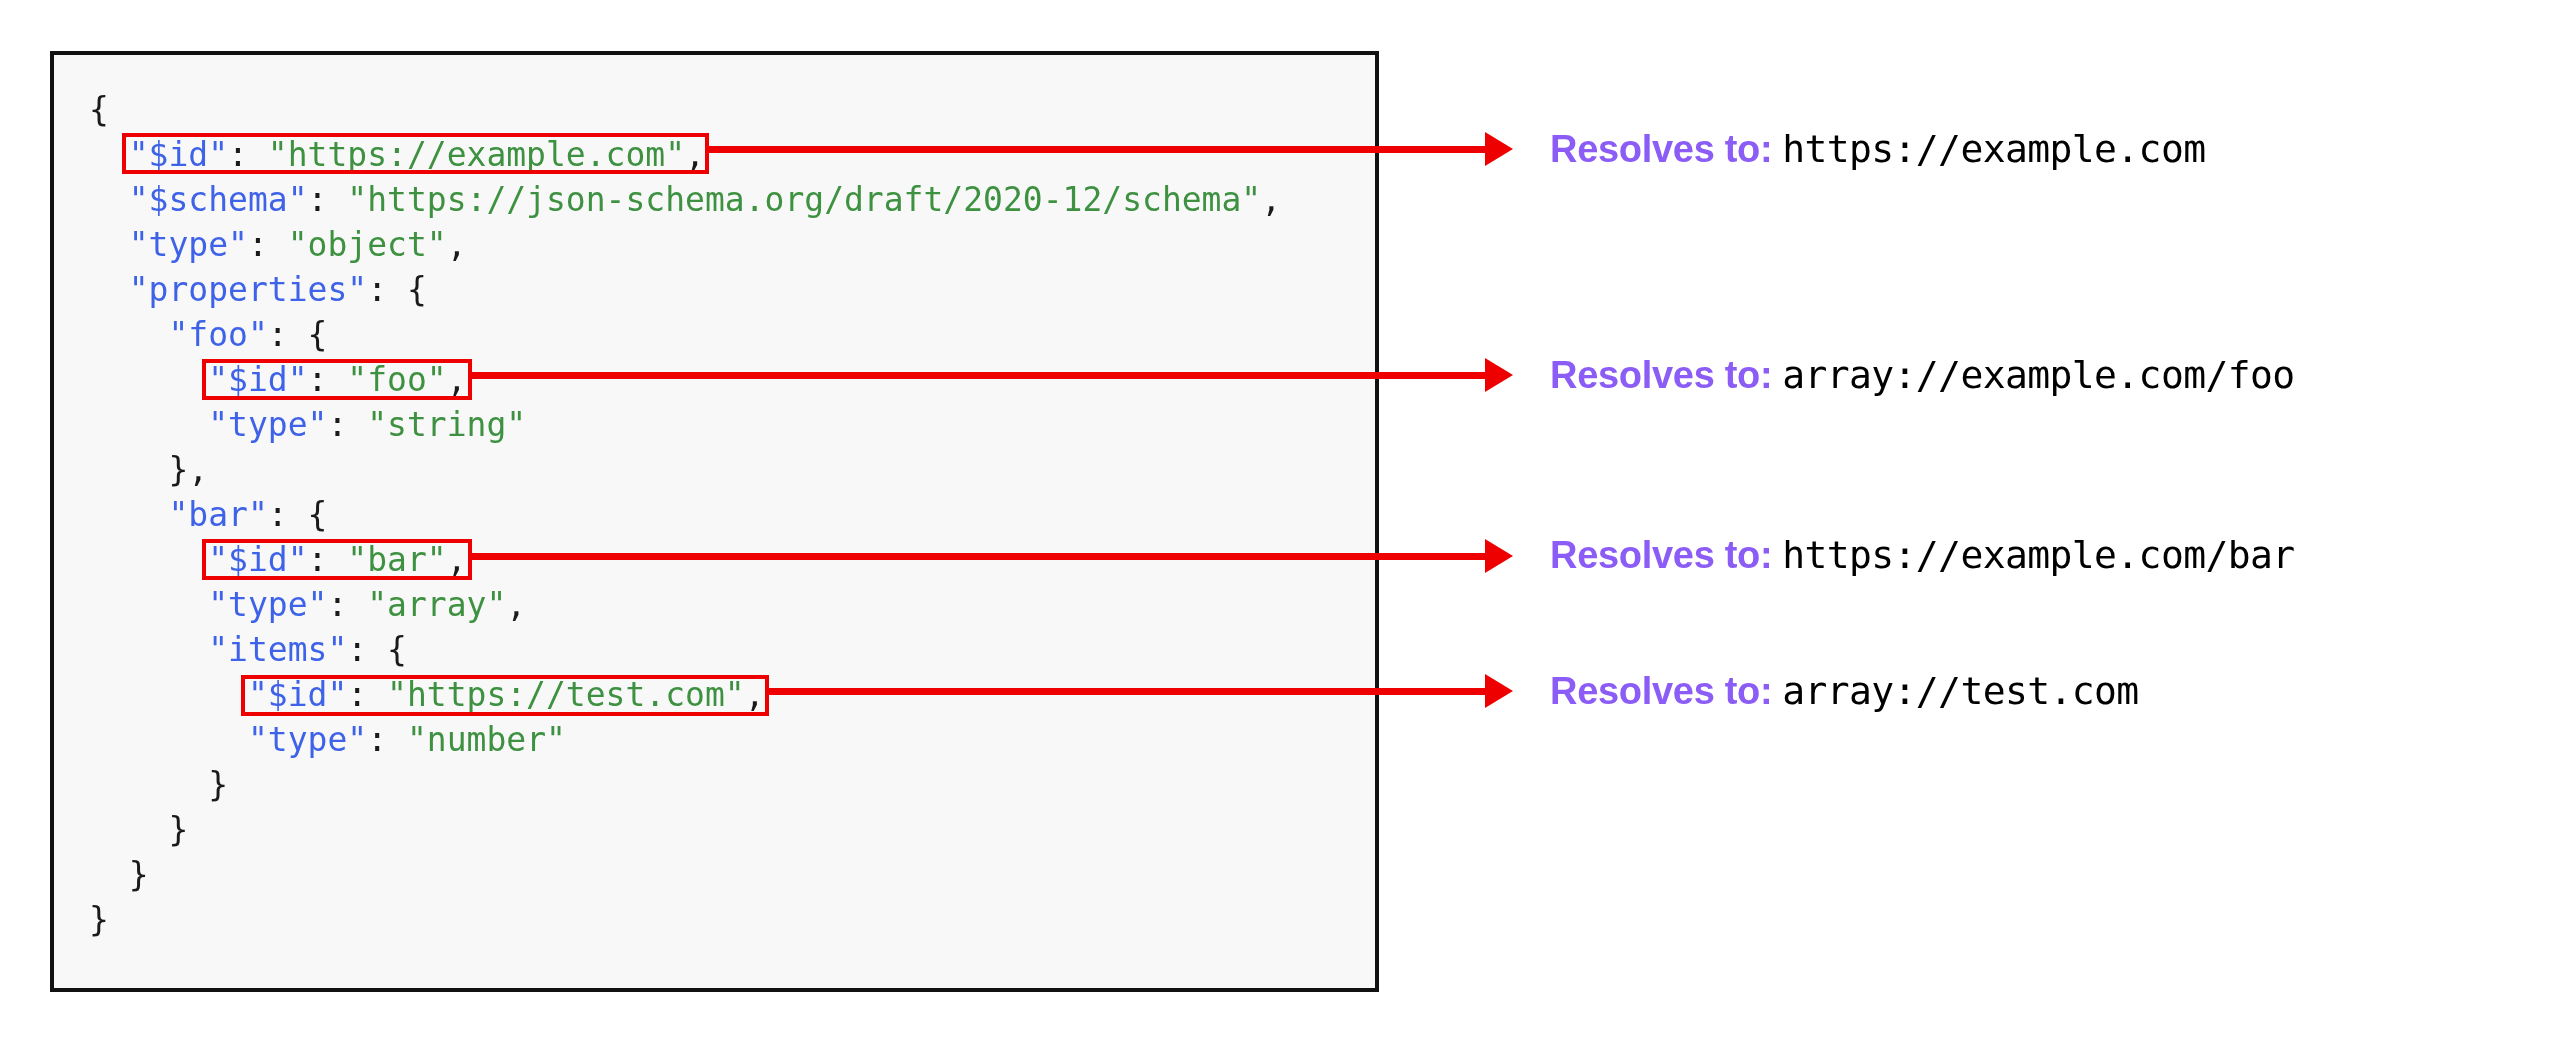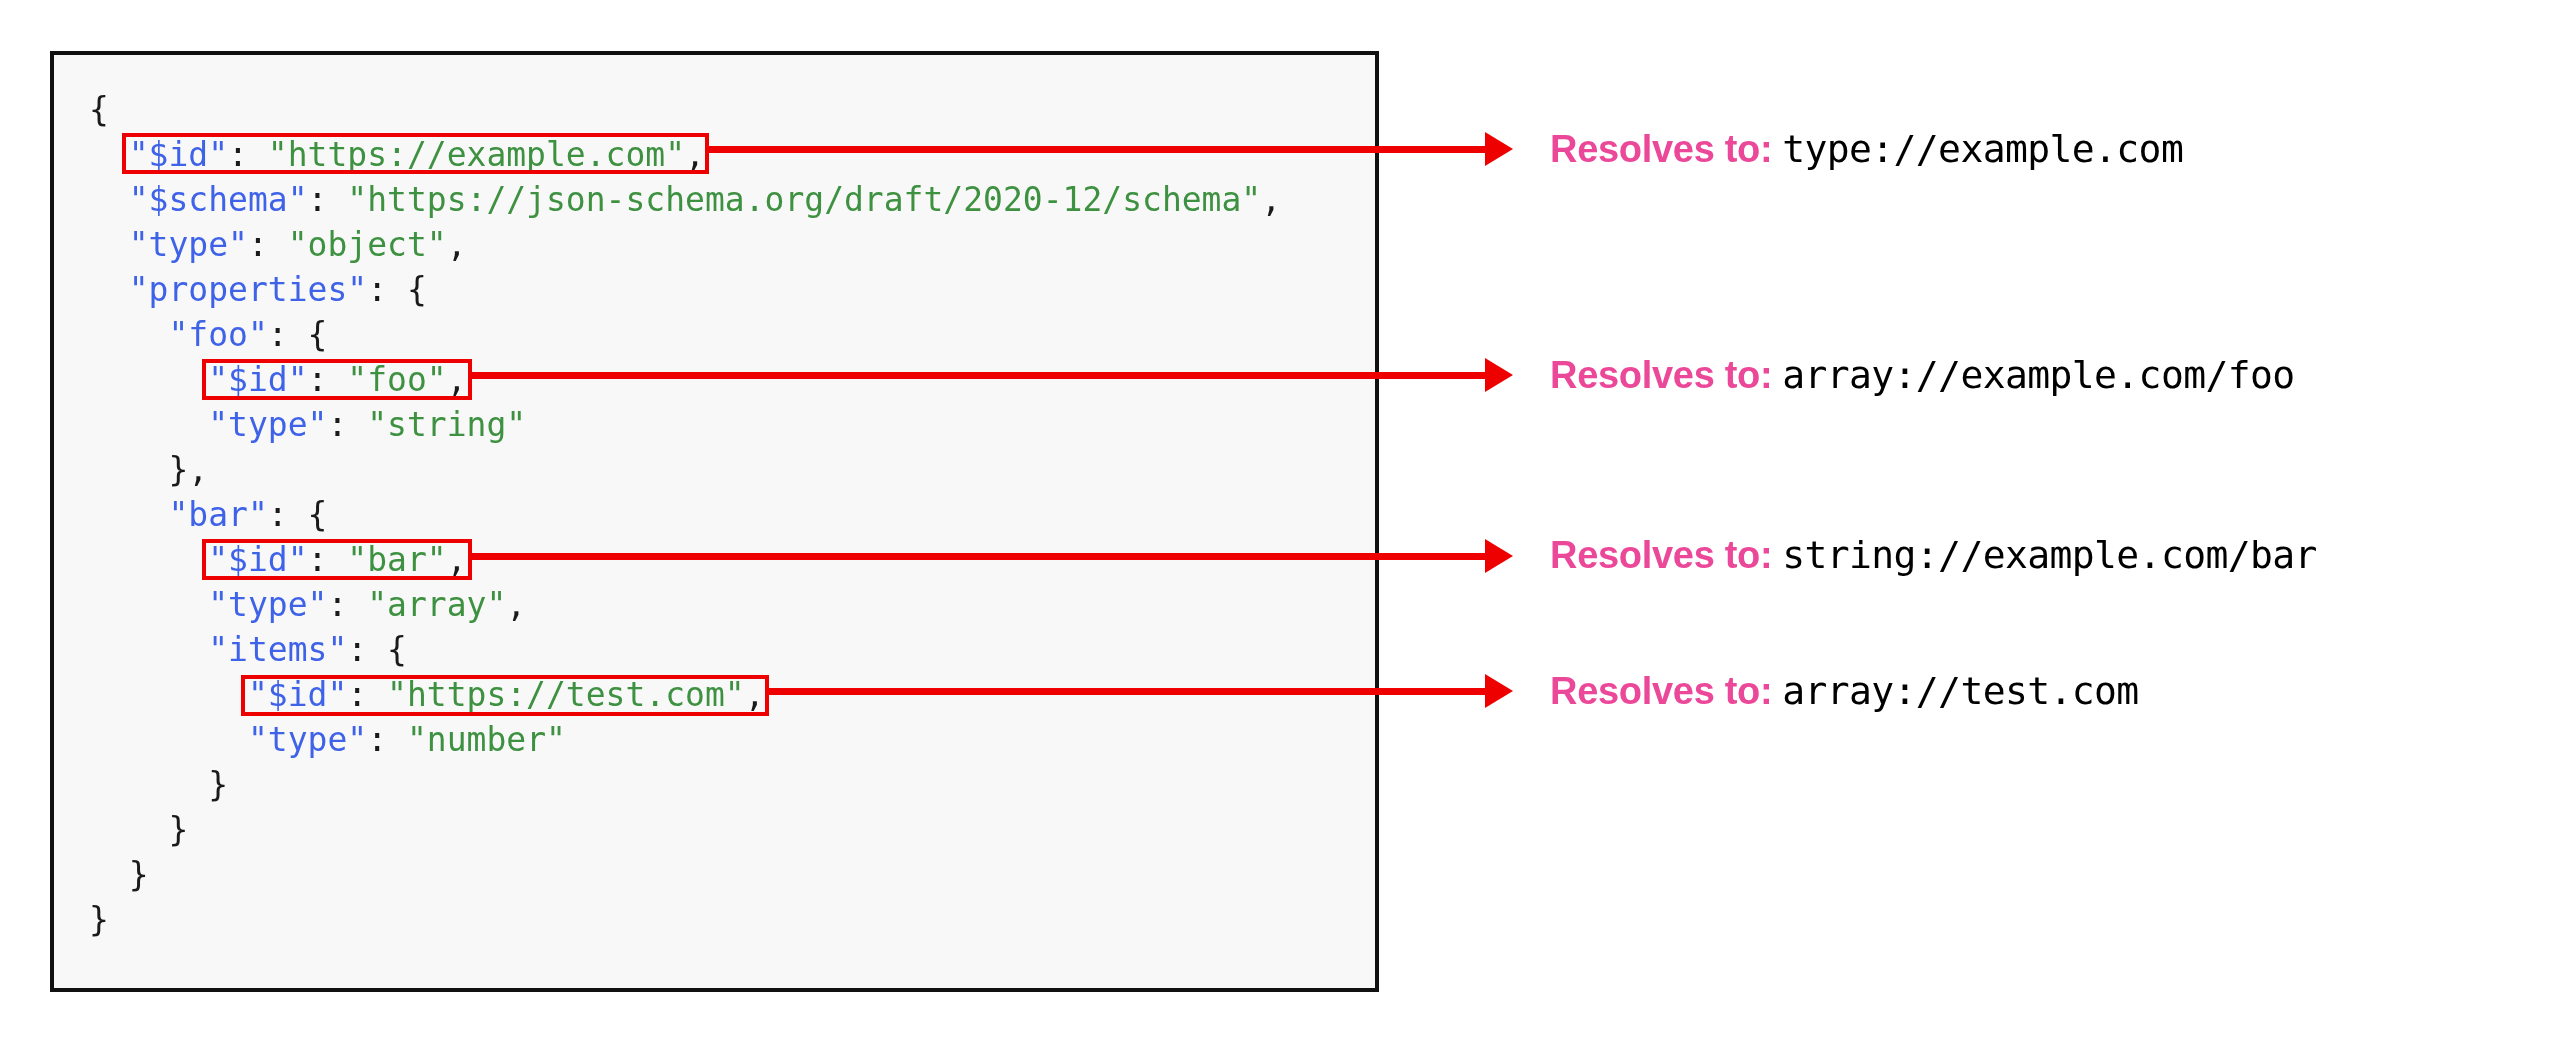--- a/index.html
+++ b/index.html
@@ -87,21 +87,21 @@
   
   .resolve-row {
     position: absolute;
     white-space: nowrap;
     line-height: 1;
   }
   .resolve-label {
     font-family: "Liberation Sans", sans-serif;
     font-weight: bold;
     font-size: 38px;
-    color: #ec4899;
+    color: #8b5cf6;
     letter-spacing: -0.3px;
   }
   .resolve-url {
     font-family: "DejaVu Sans Mono", "Liberation Mono", monospace;
     font-size: 38px;
     color: #000000;
     margin-left: 9.8px;
     letter-spacing: -0.6px;
   }
 </style>
@@ -123,20 +123,20 @@
       <div class="arrow-head" style="left: 1485px; top: 132px;"></div>
       <div class="connector" style="left: 468px; top: 372px; width: 1017px;"></div>
       <div class="arrow-head" style="left: 1485px; top: 358px;"></div>
       <div class="connector" style="left: 468px; top: 553px; width: 1017px;"></div>
       <div class="arrow-head" style="left: 1485px; top: 539px;"></div>
       <div class="connector" style="left: 765px; top: 688px; width: 720px;"></div>
       <div class="arrow-head" style="left: 1485px; top: 674px;"></div>
     </div>
 
   <div id="annotation-layer">
-      <div class="resolve-row" style="left: 1550px; top: 130px;"><span class="resolve-label">Resolves to:</span><span class="resolve-url">type://example.com</span></div>
+      <div class="resolve-row" style="left: 1550px; top: 130px;"><span class="resolve-label">Resolves to:</span><span class="resolve-url">https://example.com</span></div>
       <div class="resolve-row" style="left: 1550px; top: 356px;"><span class="resolve-label">Resolves to:</span><span class="resolve-url">array://example.com/foo</span></div>
-      <div class="resolve-row" style="left: 1550px; top: 536px;"><span class="resolve-label">Resolves to:</span><span class="resolve-url">string://example.com/bar</span></div>
+      <div class="resolve-row" style="left: 1550px; top: 536px;"><span class="resolve-label">Resolves to:</span><span class="resolve-url">https://example.com/bar</span></div>
       <div class="resolve-row" style="left: 1550px; top: 672px;"><span class="resolve-label">Resolves to:</span><span class="resolve-url">array://test.com</span></div>
     </div>
 
 </div>
 
 
 </body></html>

